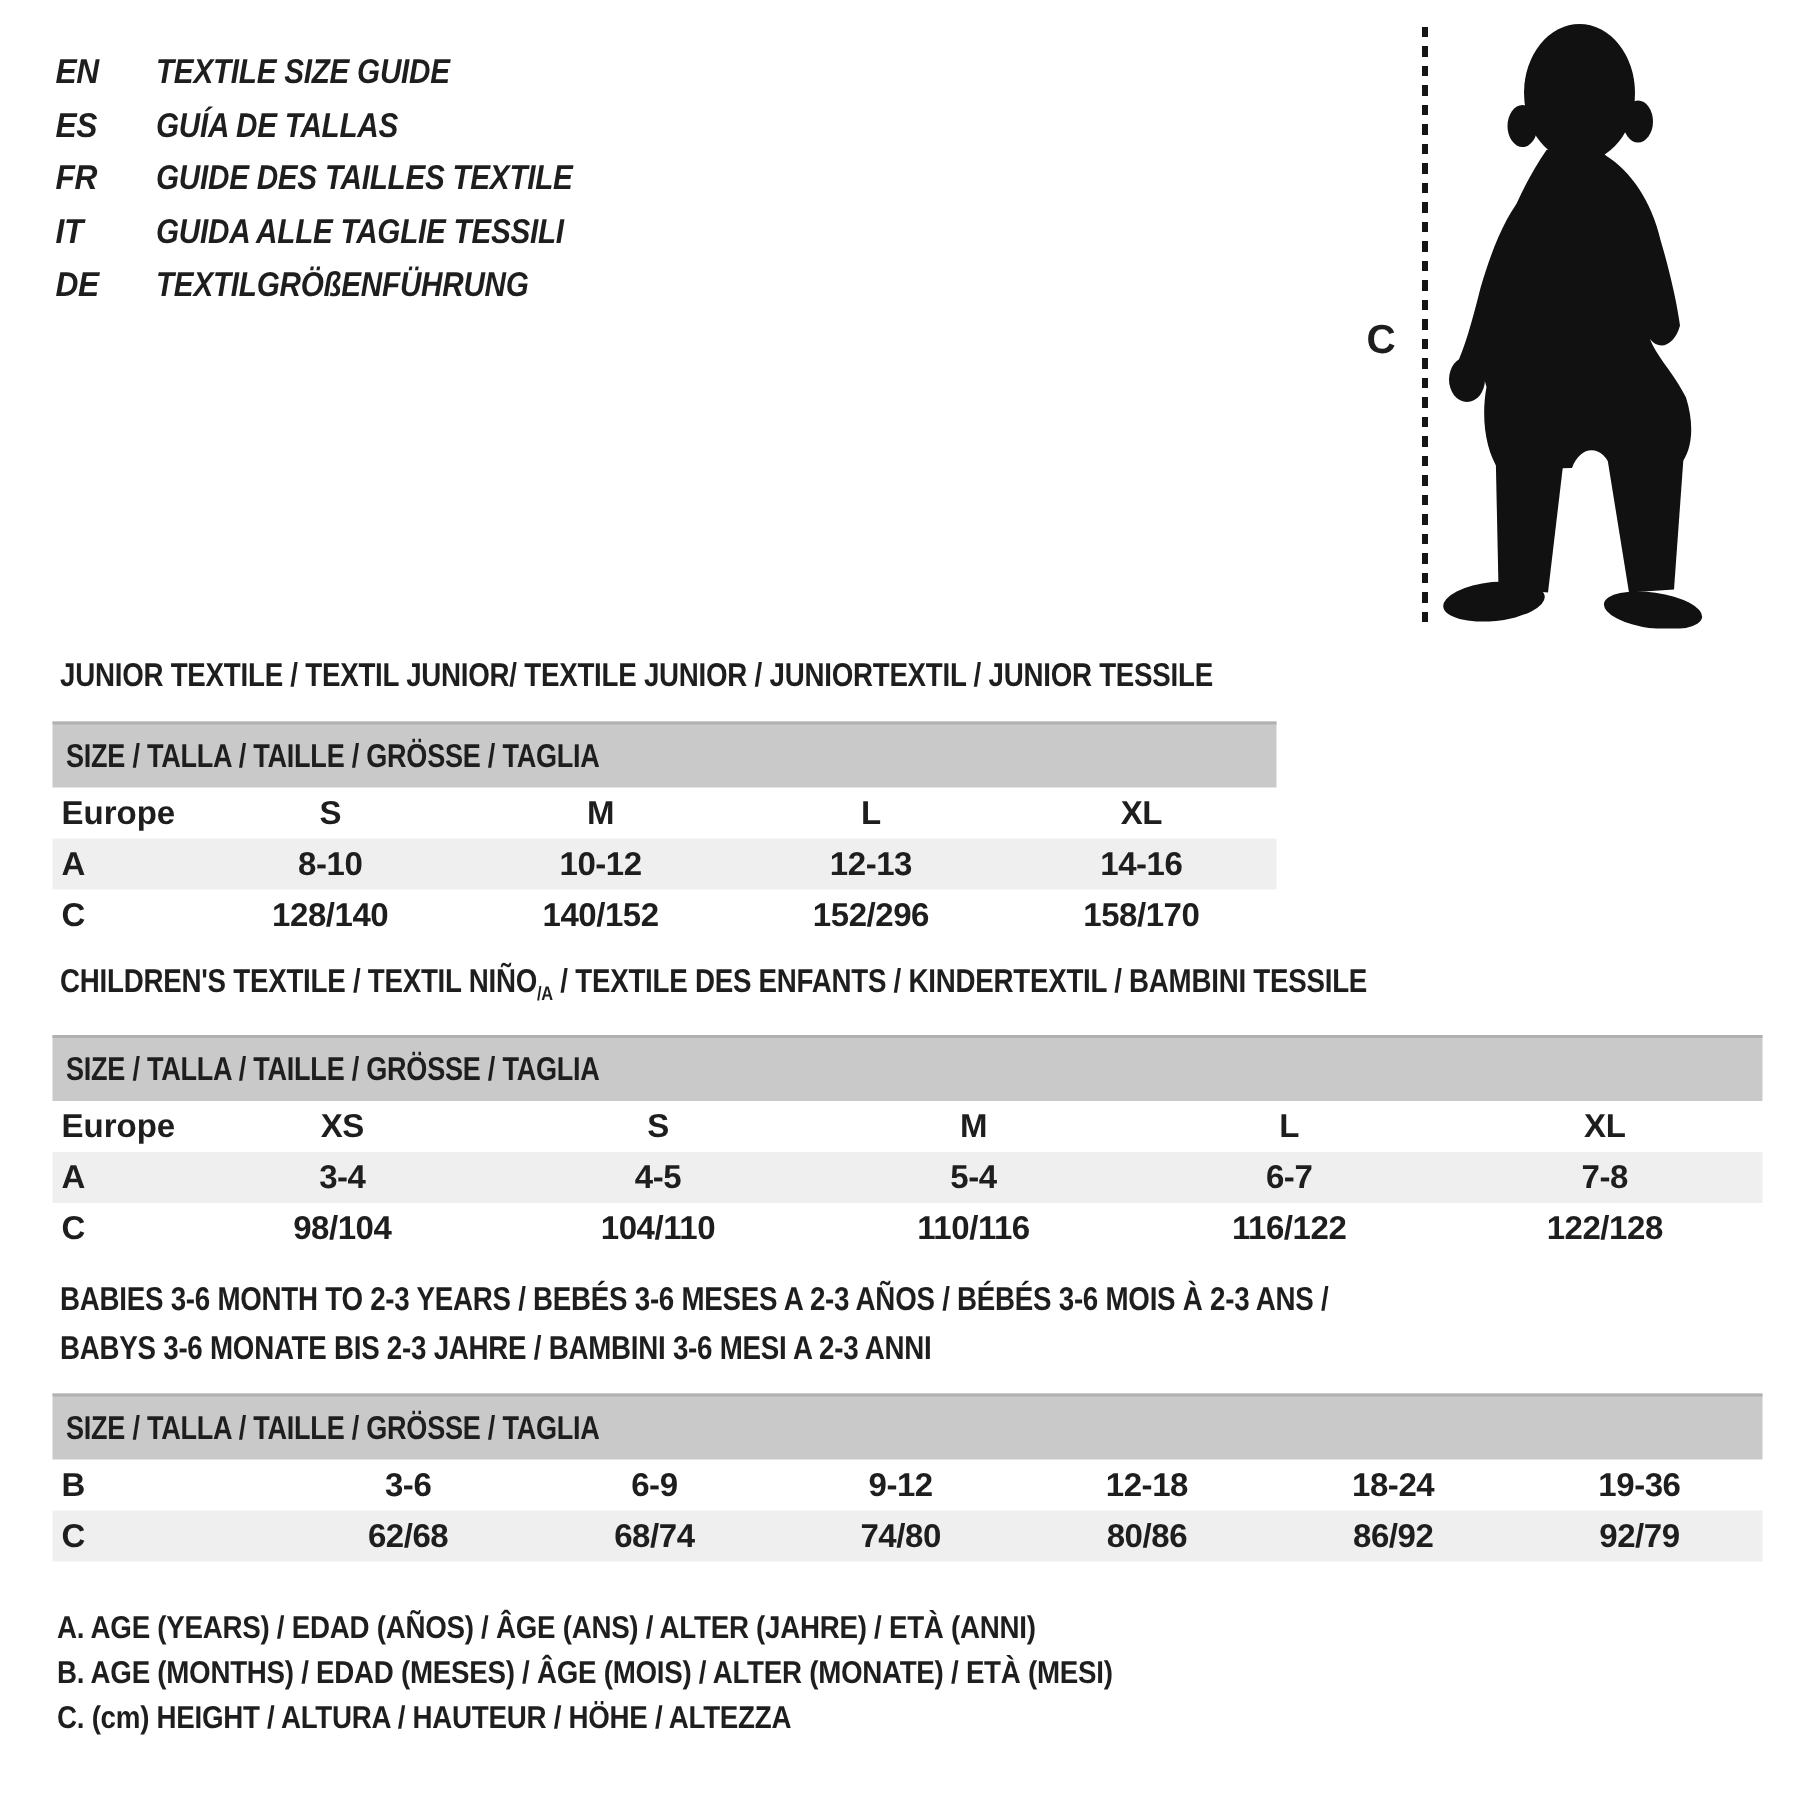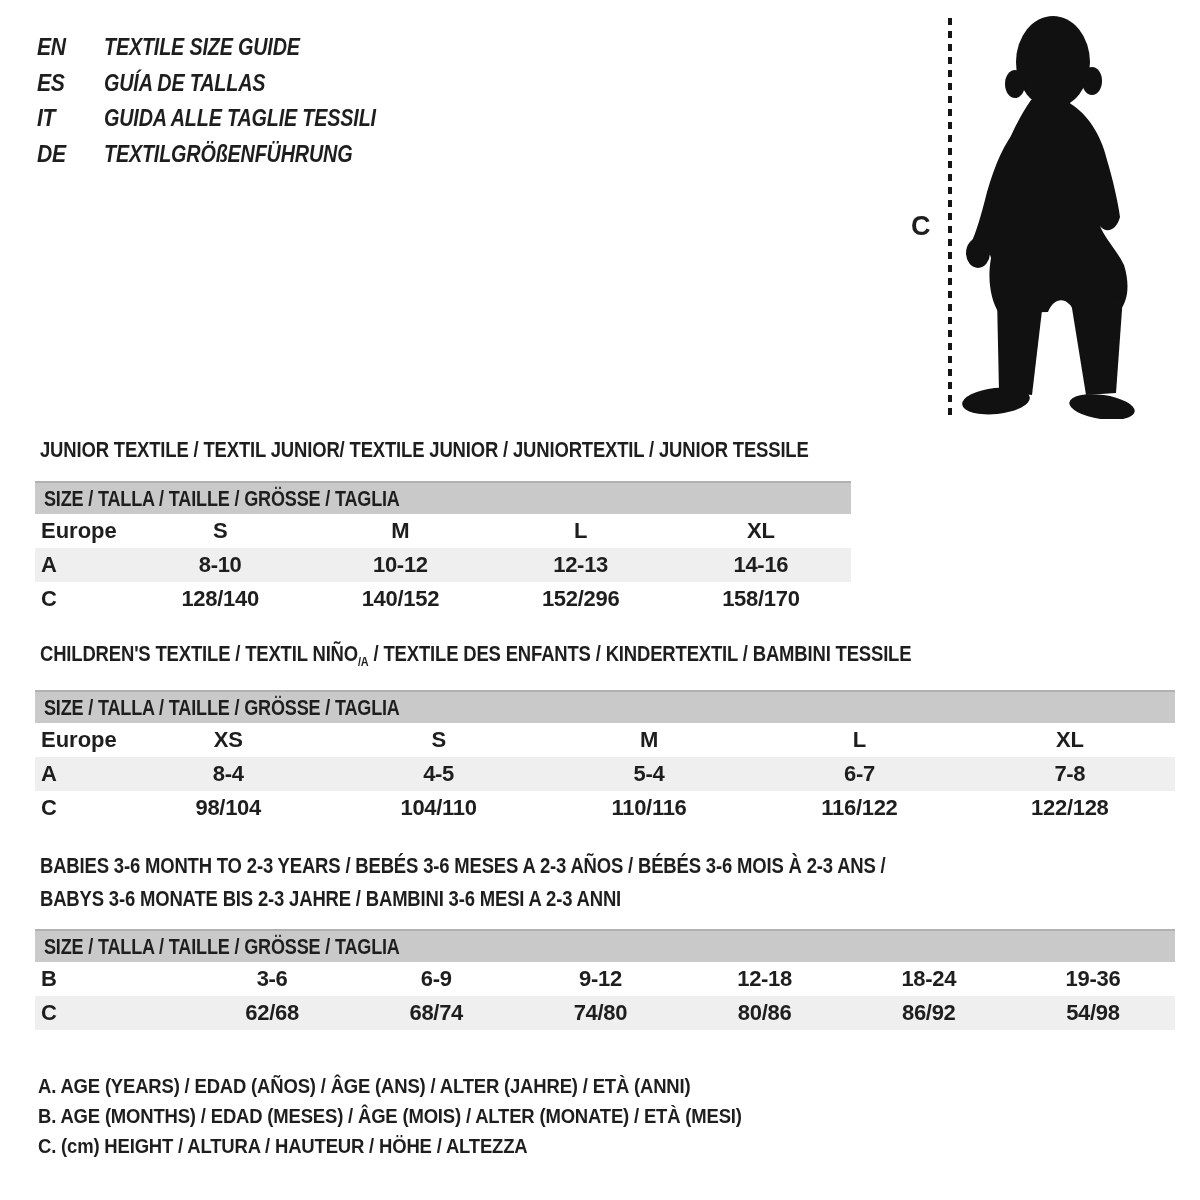--- a/index.html
+++ b/index.html
@@ -47,21 +47,21 @@
   #title-babies   { position: absolute; left: 40px; top: 849px; }
   #title-babies .t-text { line-height: 33px; }
   sub.small { font-size: 13px; }
 
   
   .size-table { position: absolute; left: 35px; }
   #table-junior   { top: 481px; width: 816px; }
   #table-children { top: 690px; width: 1140px; }
   #table-babies   { top: 929px; width: 1140px; }
   .band {
-    height: 33px; background: #c9c9c9; border-top: 2px solid #b1b1b1;
+    height: 44px; background: #c9c9c9; border-top: 2px solid #b1b1b1;
     box-sizing: border-box; display: flex; align-items: center; padding-left: 9px;
   }
   .band-text {
     font-size: 22px; font-weight: 700; letter-spacing: -0.2px; white-space: nowrap;
     transform: scaleX(0.82); transform-origin: 0 50%;
   }
   .trow { display: flex; align-items: center; height: 34px; font-size: 22px; font-weight: 700; }
   .trow.shade { background: #efefef; }
   .rlabel { padding-left: 6px; box-sizing: border-box; flex: 0 0 auto; }
   #table-junior   .rlabel { width: 95px; }
@@ -82,20 +82,24 @@
 <div class="langs">
   <div class="lang-row">
     <span class="lang-code">EN</span>
     <span class="lang-label">TEXTILE SIZE GUIDE</span>
   </div>
   <div class="lang-row">
     <span class="lang-code">ES</span>
     <span class="lang-label">GUÍA DE TALLAS</span>
   </div>
   <div class="lang-row">
+    <span class="lang-code">FR</span>
+    <span class="lang-label">GUIDE DES TAILLES TEXTILE</span>
+  </div>
+  <div class="lang-row">
     <span class="lang-code">IT</span>
     <span class="lang-label">GUIDA ALLE TAGLIE TESSILI</span>
   </div>
   <div class="lang-row">
     <span class="lang-code">DE</span>
     <span class="lang-label">TEXTILGRÖßENFÜHRUNG</span>
   </div>
 </div>
 
 <div class="measure-line"></div>
@@ -168,21 +172,21 @@
   <div class="trow">
     <div class="rlabel">Europe</div>
     <div class="cell">XS</div>
     <div class="cell">S</div>
     <div class="cell">M</div>
     <div class="cell">L</div>
     <div class="cell">XL</div>
   </div>
   <div class="trow shade">
     <div class="rlabel">A</div>
-    <div class="cell">8-4</div>
+    <div class="cell">3-4</div>
     <div class="cell">4-5</div>
     <div class="cell">5-4</div>
     <div class="cell">6-7</div>
     <div class="cell">7-8</div>
   </div>
   <div class="trow">
     <div class="rlabel">C</div>
     <div class="cell">98/104</div>
     <div class="cell">104/110</div>
     <div class="cell">110/116</div>
@@ -209,21 +213,21 @@
     <div class="cell">18-24</div>
     <div class="cell">19-36</div>
   </div>
   <div class="trow shade">
     <div class="rlabel">C</div>
     <div class="cell">62/68</div>
     <div class="cell">68/74</div>
     <div class="cell">74/80</div>
     <div class="cell">80/86</div>
     <div class="cell">86/92</div>
-    <div class="cell">54/98</div>
+    <div class="cell">92/79</div>
   </div>
 </div>
 
 <div class="legend">
   <div class="legend-line">A. AGE (YEARS) / EDAD (AÑOS) / ÂGE (ANS) / ALTER (JAHRE) / ETÀ (ANNI)</div>
   <div class="legend-line">B. AGE (MONTHS) / EDAD (MESES) / ÂGE (MOIS) / ALTER (MONATE) / ETÀ (MESI)</div>
   <div class="legend-line">C. (cm) HEIGHT / ALTURA / HAUTEUR / HÖHE / ALTEZZA</div>
 </div>
 
 </body></html>

